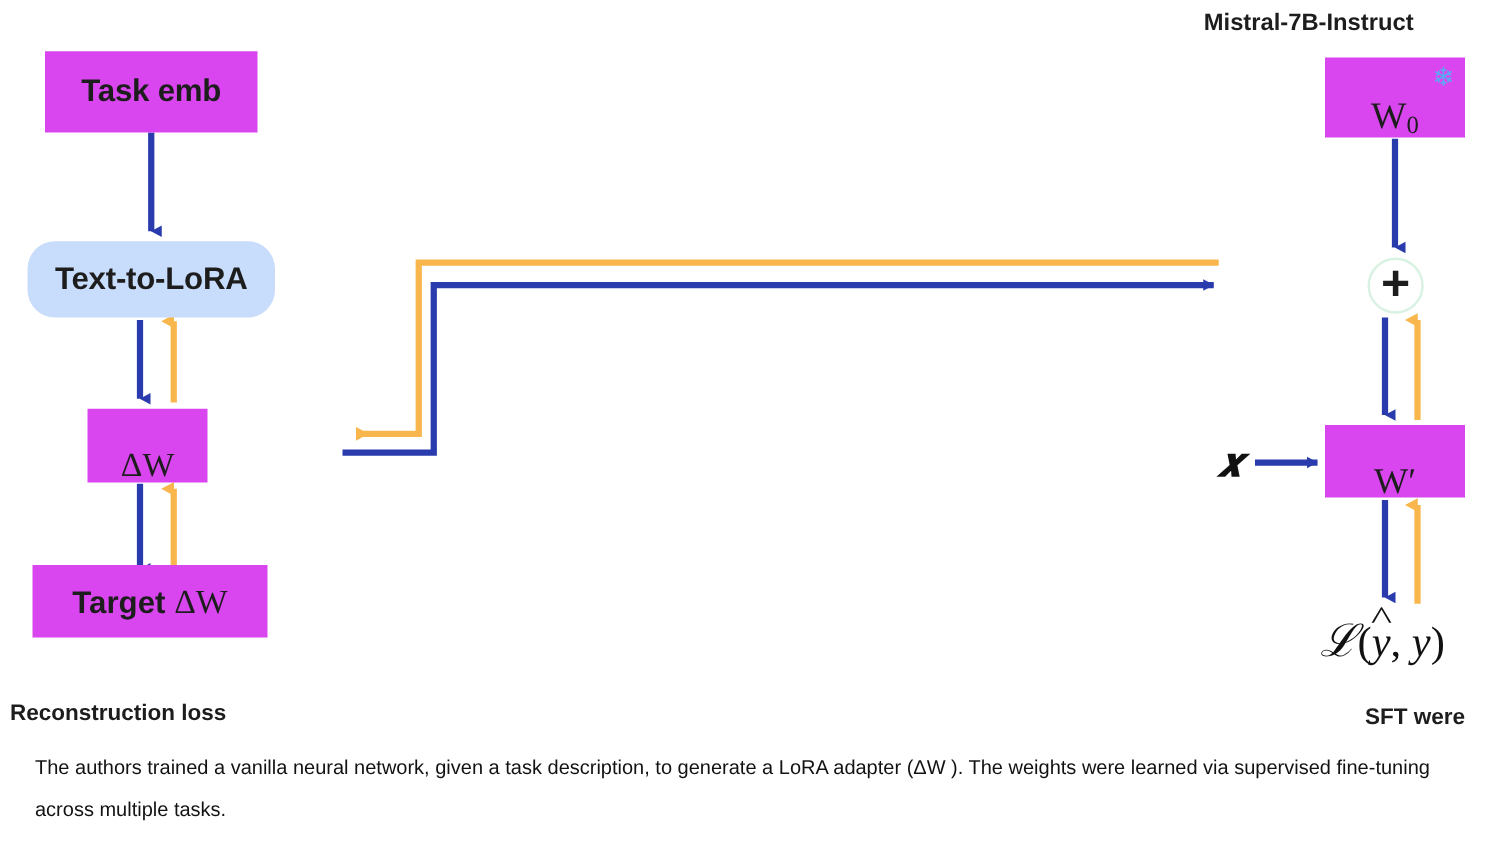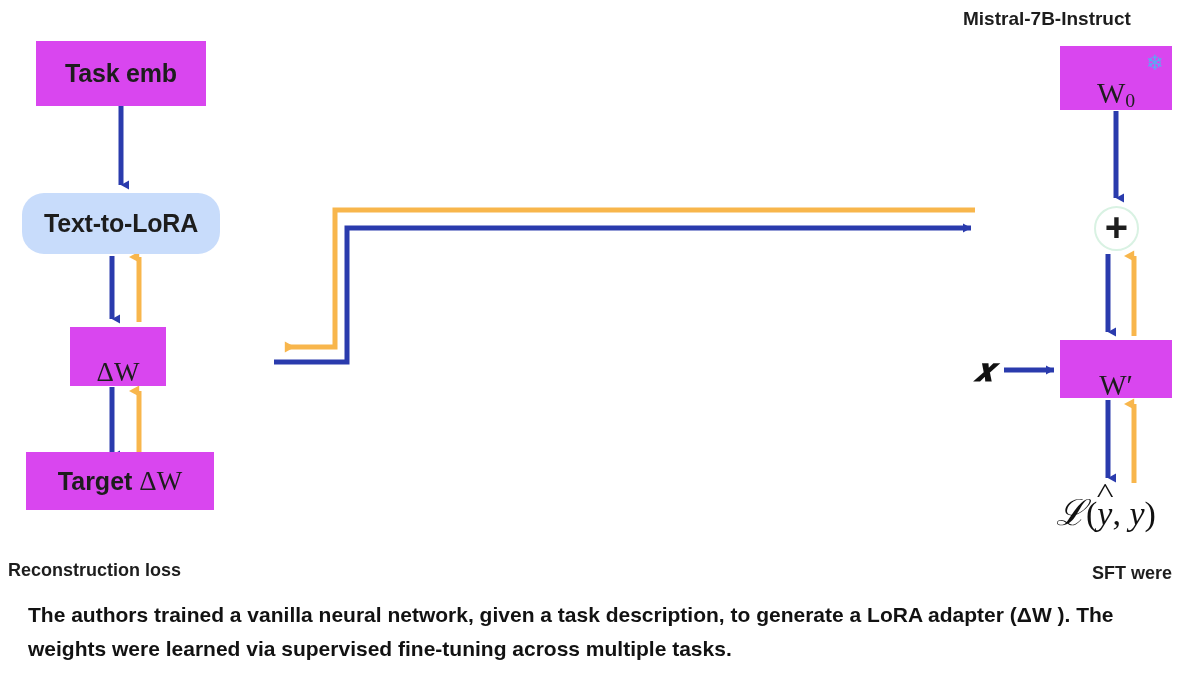--- a/index.html
+++ b/index.html
@@ -130,24 +130,24 @@
     color: #1d1d1d;
     line-height: 1;
     text-align: center;
   }
   #body-text {
     position: absolute;
     left: 28px;
     top: 598px;
     width: 1152px;
     font-family: "Liberation Sans", sans-serif;
-    font-size: 21px;
+    font-size: 16px;
     line-height: 34px;
     color: #121212;
-    font-weight: bold;
+    font-weight: normal;
   }
 </style>
 </head>
 <body>
 
 <div id="stage">
 
   <svg class="edges" viewBox="0 0 1200 678" xmlns="http://www.w3.org/2000/svg">
     <defs>
       <marker id="arrowBlueDown" markerWidth="10" markerHeight="9" refX="5" refY="8.4" orient="auto" markerUnits="userSpaceOnUse">

